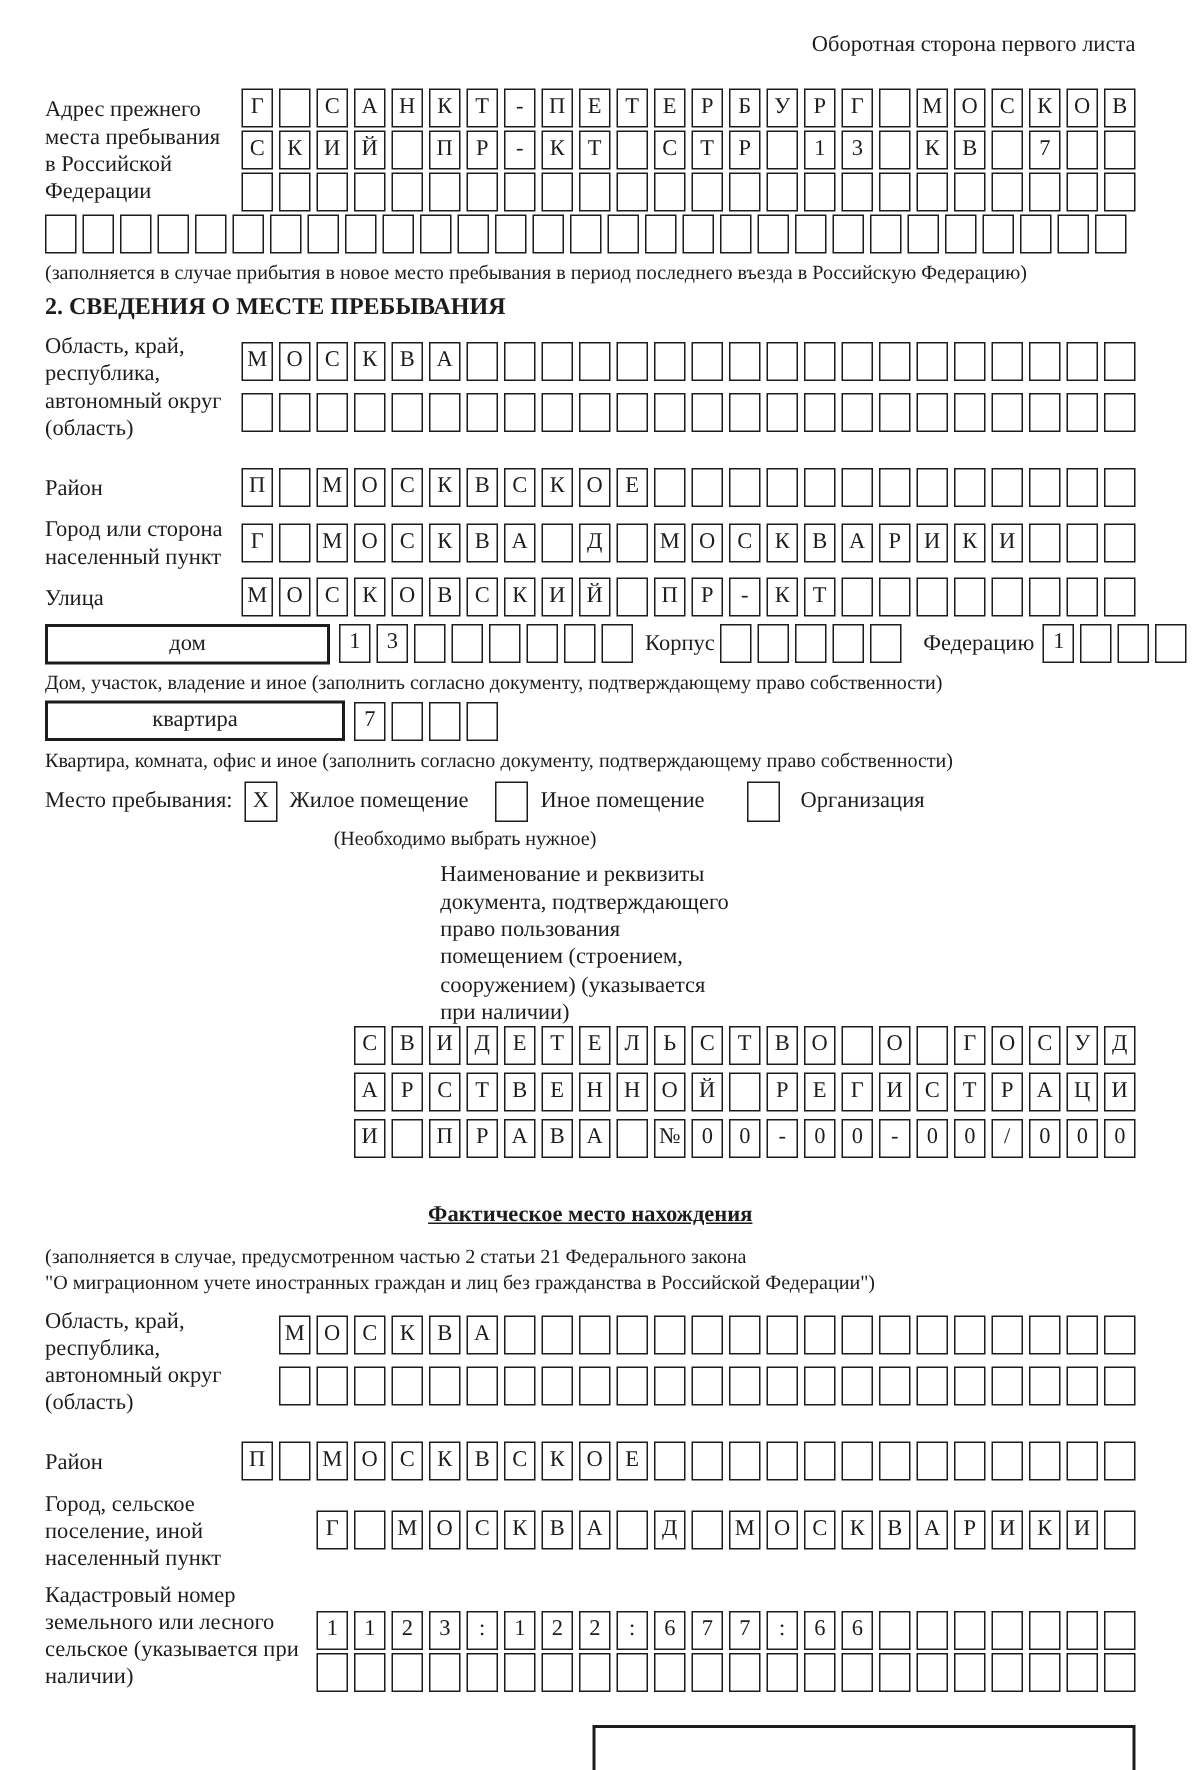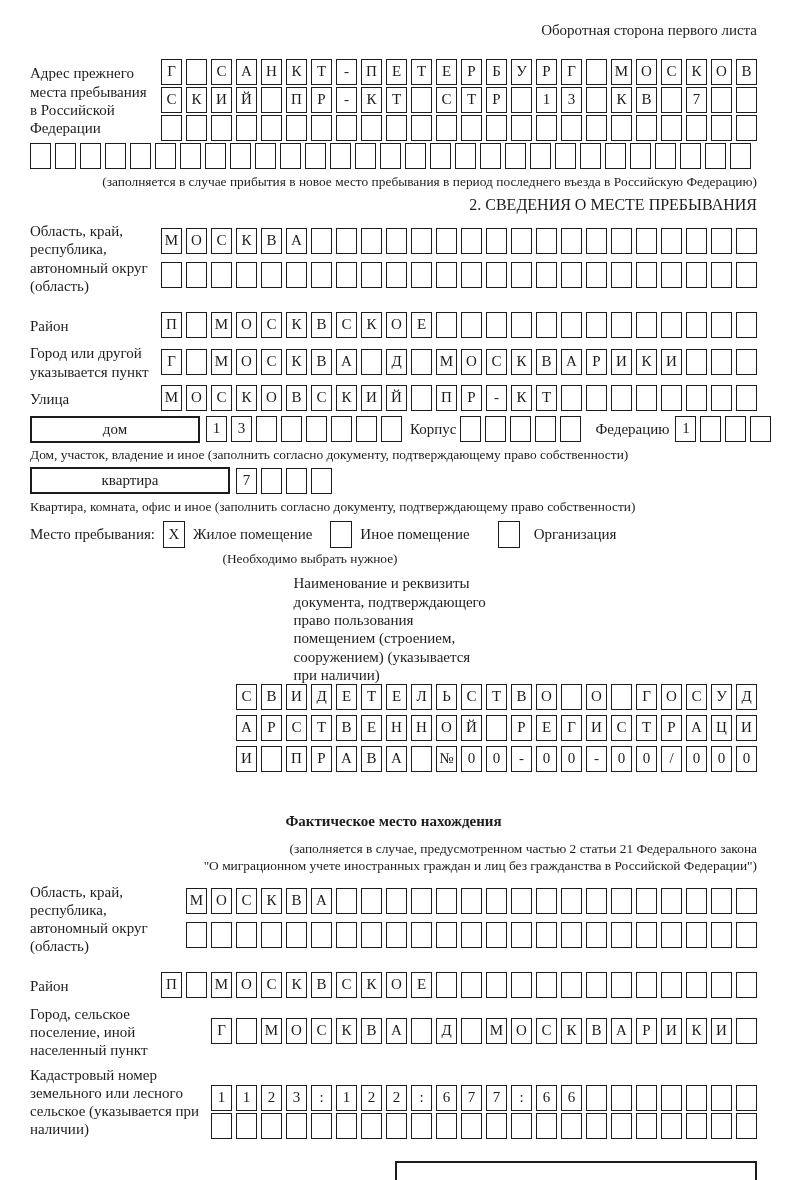--- a/index.html
+++ b/index.html
@@ -13,22 +13,22 @@
   .form-row { display:flex; width:727px; align-items:center; }
   .flabel { font-size:15px; line-height:1.22; padding-top:2px; }
   .cells { display:flex; margin-left:auto; }
   .cells-col { margin-left:auto; display:flex; flex-direction:column; }
   .cells-col .cells { margin-left:0; }
   .cell { display:inline-block; width:21px; height:26px; border:1.8px solid #1c1c1c;
     margin-right:4px; text-align:center; font-size:15px; line-height:23px; flex:none; }
   .cell:last-child { margin-right:0; }
 
   .caption { font-size:13.4px; line-height:1.28; }
-  .caption.center { text-align:right; }
-  .sec-heading { text-align:right; font-weight:normal; font-size:16px; }
+  .caption.center { text-align:left; }
+  .sec-heading { text-align:left; font-weight:bold; font-size:16px; }
   .sub-heading { text-align:center; font-weight:bold; font-size:15px; }
 
   .widebox { border:2px solid #1c1c1c; height:27px; text-align:center;
     font-size:15px; line-height:23px; flex:none; }
   .inline-label { font-size:15px; line-height:27px; white-space:nowrap; }
   .checkbox { display:inline-block; width:22px; height:27px; border:1.8px solid #1c1c1c;
     text-align:center; font-size:15px; line-height:24px; flex:none; }
 
   .stamp-box { width:362px; height:175px; border:2px solid #1c1c1c; margin-left:auto; }
 
@@ -242,21 +242,21 @@
         <span class="cell"></span>
         <span class="cell"></span>
         <span class="cell"></span>
         <span class="cell"></span>
         <span class="cell"></span>
         <span class="cell"></span>
       </div>
   </div>
 
   <div class="form-row" style="margin-top:4px;">
-    <div class="flabel" style="width:122px;">Город или другой указывается пункт</div>
+    <div class="flabel" style="width:122px;">Город или сторона населенный пункт</div>
     <div class="cells">
         <span class="cell">Г</span>
         <span class="cell"></span>
         <span class="cell">М</span>
         <span class="cell">О</span>
         <span class="cell">С</span>
         <span class="cell">К</span>
         <span class="cell">В</span>
         <span class="cell">А</span>
         <span class="cell"></span>
@@ -302,21 +302,21 @@
         <span class="cell"></span>
         <span class="cell"></span>
         <span class="cell"></span>
         <span class="cell"></span>
         <span class="cell"></span>
         <span class="cell"></span>
       </div>
   </div>
 
   <div class="form-row" style="margin-top:5px; align-items:center;">
-    <div class="widebox" style="width:170px;">дом</div>
+    <div class="widebox" style="width:190px;">дом</div>
     <div class="cells" style="margin-left:6px;">
         <span class="cell">1</span>
         <span class="cell">3</span>
         <span class="cell"></span>
         <span class="cell"></span>
         <span class="cell"></span>
         <span class="cell"></span>
         <span class="cell"></span>
         <span class="cell"></span>
       </div>
@@ -428,21 +428,21 @@
           <span class="cell">0</span>
           <span class="cell">0</span>
           <span class="cell">/</span>
           <span class="cell">0</span>
           <span class="cell">0</span>
           <span class="cell">0</span>
         </div>
     </div>
   </div>
 
-  <div class="sub-heading" style="margin-top:41px;">Фактическое место нахождения</div>
+  <div class="sub-heading" style="margin-top:30px;text-decoration:underline;">Фактическое место нахождения</div>
   <div class="caption center" style="margin-top:10px;">(заполняется в случае, предусмотренном частью 2 статьи 21 Федерального закона</div>
   <div class="caption center">"О миграционном учете иностранных граждан и лиц без гражданства в Российской Федерации")</div>
 
   <div class="form-row" style="margin-top:6px;">
     <div class="flabel" style="width:150px;">Область, край, республика, автономный округ (область)</div>
     <div class="cells-col">
       <div class="cells mb8">
           <span class="cell">М</span>
           <span class="cell">О</span>
           <span class="cell">С</span>

